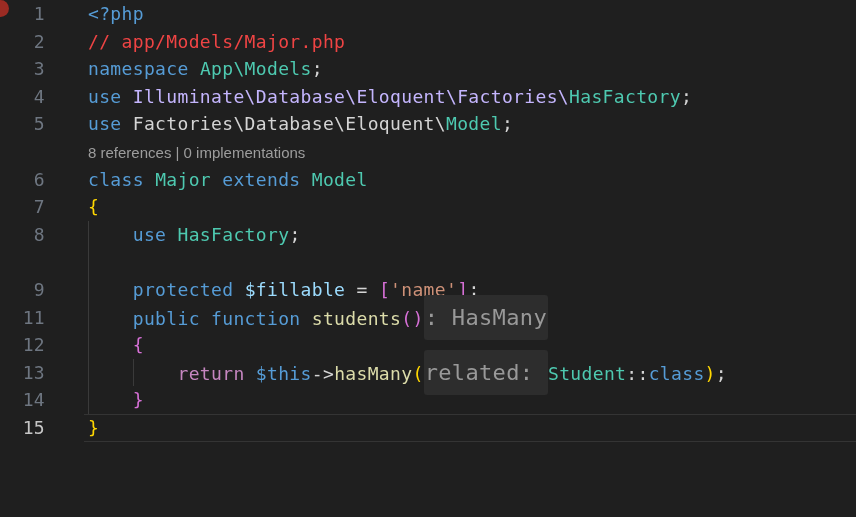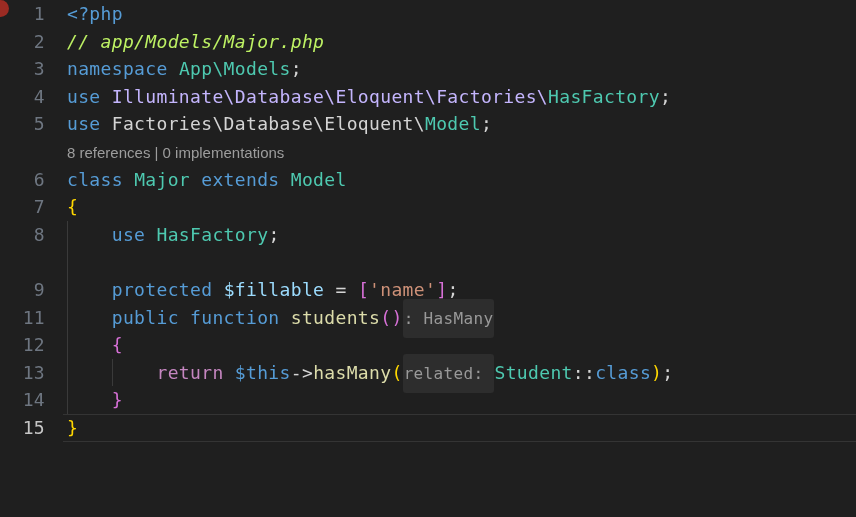--- a/index.html
+++ b/index.html
@@ -24,21 +24,21 @@
     width:45px;
     flex:0 0 45px;
     text-align:right;
     color:var(--lnum,#6e7681);
     user-select:none;
   }
   .gutter.active{color:var(--lnum-active,#c6c6c6);}
   .code-cell{
     position:relative;
     flex:1;
-    margin-left:18px;
+    margin-left:39px;
     padding-left:4px;
     box-sizing:border-box;
   }
   .code-cell.current{
     border-top:1px solid var(--cur-border,#343434);
     border-bottom:1px solid var(--cur-border,#343434);
     line-height:25.6px;
   }
   .guide{
     position:absolute;top:0;bottom:0;width:1px;
@@ -47,39 +47,39 @@
   .lens{
     font-family:"Liberation Sans", sans-serif;
     font-size:15px;
     letter-spacing:0;
     color:var(--lens,#9d9d9d);
   }
   .inlay-hint{
     background:var(--hint-bg,#2d2d2d);
     color:var(--hint-fg,#999999);
     border-radius:3px;
-    font-size:16px;
+    font-size:22px;
     padding:10px 1px;
     text-align:center;
   }
   .bp{
     position:absolute;
     left:-8px;top:0;
     width:17px;height:17px;
     border-radius:50%;
     background:var(--bp,#9b2b23);
   }
 </style>
 </head>
 <body>
 
 <div class="editor">
   <div>
       <div class="row"><div class="gutter">1</div><div class="bp"></div><div class="code-cell"><span style="color: rgb(86, 156, 214);">&lt;?php</span></div></div>
-      <div class="row"><div class="gutter">2</div><div class="code-cell"><span style="color: #bef264; font-style: italic;">// app/Models/Major.php</span></div></div>
+      <div class="row"><div class="gutter">2</div><div class="code-cell"><span style="color: #ef4444;">// app/Models/Major.php</span></div></div>
       <div class="row"><div class="gutter">3</div><div class="code-cell"><span style="color: rgb(86, 156, 214);">namespace</span><span style="color: rgb(212, 212, 212);"> </span><span style="color: rgb(78, 201, 176);">App\Models</span><span style="color: rgb(212, 212, 212);">;</span></div></div>
       <div class="row"><div class="gutter">4</div><div class="code-cell"><span style="color: rgb(86, 156, 214);">use</span><span style="color: #c4b5fd;"> Illuminate\Database\Eloquent\Factories\</span><span style="color: rgb(78, 201, 176);">HasFactory</span><span style="color: rgb(212, 212, 212);">;</span></div></div>
       <div class="row"><div class="gutter">5</div><div class="code-cell"><span style="color: rgb(86, 156, 214);">use</span><span style="color: rgb(212, 212, 212);"> Factories\Database\Eloquent\</span><span style="color: rgb(78, 201, 176);">Model</span><span style="color: rgb(212, 212, 212);">;</span></div></div>
       <div class="row"><div class="gutter"></div><div class="code-cell"><span class="lens" style="padding-left: 0px;">8 references | 0 implementations</span></div></div>
       <div class="row"><div class="gutter">6</div><div class="code-cell"><span style="color: rgb(86, 156, 214);">class</span><span style="color: rgb(212, 212, 212);"> </span><span style="color: rgb(78, 201, 176);">Major</span><span style="color: rgb(212, 212, 212);"> </span><span style="color: rgb(86, 156, 214);">extends</span><span style="color: rgb(212, 212, 212);"> </span><span style="color: rgb(78, 201, 176);">Model</span></div></div>
       <div class="row"><div class="gutter">7</div><div class="code-cell"><span style="color: rgb(255, 215, 0);">{</span></div></div>
       <div class="row"><div class="gutter">8</div><div class="code-cell"><span class="guide" style="left: 4px;"></span><span style="color: rgb(212, 212, 212);">    </span><span style="color: rgb(86, 156, 214);">use</span><span style="color: rgb(212, 212, 212);"> </span><span style="color: rgb(78, 201, 176);">HasFactory</span><span style="color: rgb(212, 212, 212);">;</span></div></div>
       <div class="row"><div class="gutter"></div><div class="code-cell"><span class="guide" style="left: 4px;"></span></div></div>
       <div class="row"><div class="gutter">9</div><div class="code-cell"><span class="guide" style="left: 4px;"></span><span style="color: rgb(212, 212, 212);">    </span><span style="color: rgb(86, 156, 214);">protected</span><span style="color: rgb(212, 212, 212);"> </span><span style="color: rgb(156, 220, 254);">$fillable</span><span style="color: rgb(212, 212, 212);"> = </span><span style="color: rgb(214, 112, 214);">[</span><span style="color: rgb(206, 145, 120);">'name'</span><span style="color: rgb(214, 112, 214);">]</span><span style="color: rgb(212, 212, 212);">;</span></div></div>
       <div class="row"><div class="gutter">11</div><div class="code-cell"><span class="guide" style="left: 4px;"></span><span style="color: rgb(212, 212, 212);">    </span><span style="color: rgb(86, 156, 214);">public</span><span style="color: rgb(212, 212, 212);"> </span><span style="color: rgb(86, 156, 214);">function</span><span style="color: rgb(212, 212, 212);"> </span><span style="color: rgb(220, 220, 170);">students</span><span style="color: rgb(214, 112, 214);">(</span><span style="color: rgb(214, 112, 214);">)</span><span class="inlay-hint">: HasMany</span></div></div>

